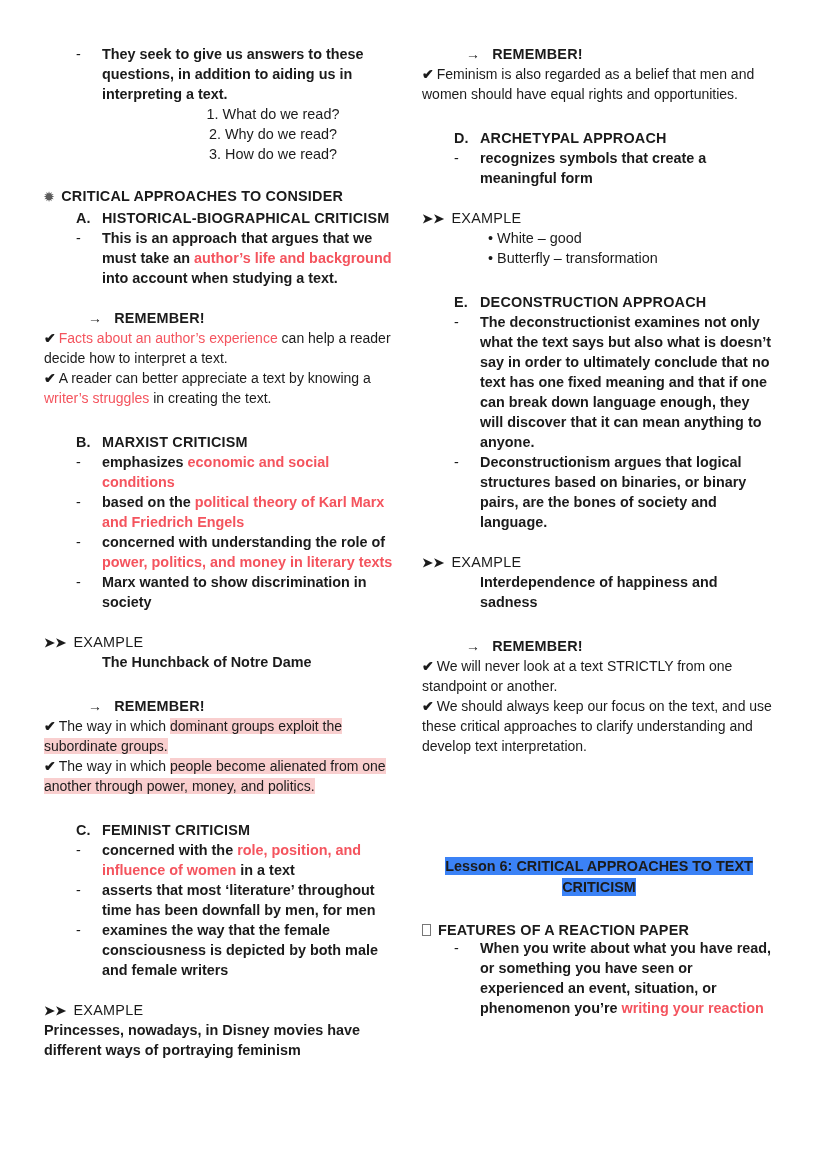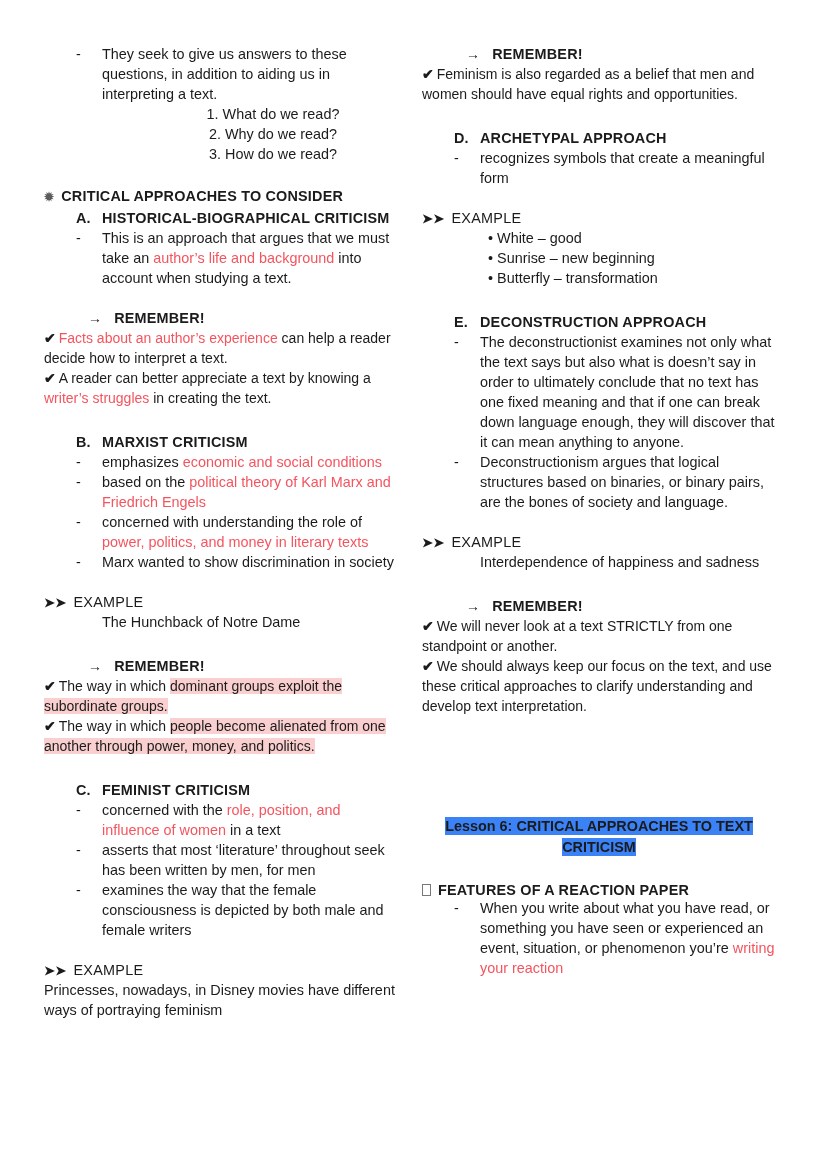--- a/index.html
+++ b/index.html
@@ -84,21 +84,21 @@
     gap: 10px;
     font-size: 14.4px;
     line-height: 20px;
     margin: 0;
   }
   ul.dash > li .dash-mark {
     flex: 0 0 16px;
     text-align: left;
     color: #1b1b1b;
   }
-  ul.dash > li .dash-body { flex: 1 1 auto; }
+  ul.dash > li .dash-body { flex: 1 1 auto; font-weight: bold; }
 
   
   ol.numbered {
     list-style: none;
     margin: 0;
     padding: 0;
     margin-left: 104px;
     text-align: center;
   }
   ol.numbered > li {
@@ -132,20 +132,21 @@
   }
   .example-label .glyph {
     font-size: 13px;
     font-weight: bold;
     line-height: 1;
   }
   .example-body {
     font-size: 14.4px;
     line-height: 20px;
     margin-left: 58px;
+    font-weight: bold;
   }
   .example-body.flush { margin-left: 0; }
 
   
   .remember-head {
     display: flex;
     align-items: baseline;
     gap: 12px;
     font-weight: bold;
     font-size: 14.4px;
@@ -293,21 +294,21 @@
         <span class="txt">FEMINIST CRITICISM</span>
       </div>
 
       <ul class="dash">
         <li>
           <span class="dash-mark">-</span>
           <span class="dash-body"><span>concerned with the </span><span class="red">role, position, and influence of women</span><span> in a text</span></span>
         </li>
         <li>
           <span class="dash-mark">-</span>
-          <span class="dash-body">asserts that most ‘literature’ throughout seek has been written by men, for men</span>
+          <span class="dash-body">asserts that most ‘literature’ throughout time has been downfall by men, for men</span>
         </li>
         <li>
           <span class="dash-mark">-</span>
           <span class="dash-body">examines the way that the female consciousness is depicted by both male and female writers</span>
         </li>
       </ul>
 
       <div class="sp20"></div>
 
       <div class="example-label">
@@ -341,21 +342,20 @@
       </ul>
 
       <div class="sp20"></div>
 
       <div class="example-label">
         <span class="glyph">➤➤</span>
         <span>EXAMPLE</span>
       </div>
       <ul class="dots">
         <li>White – good</li>
-        <li>Sunrise – new beginning</li>
         <li>Butterfly – transformation</li>
       </ul>
 
       <div class="sp24"></div>
 
       <div class="lettered">
         <span class="ltr">E.</span>
         <span class="txt">DECONSTRUCTION APPROACH</span>
       </div>
 

